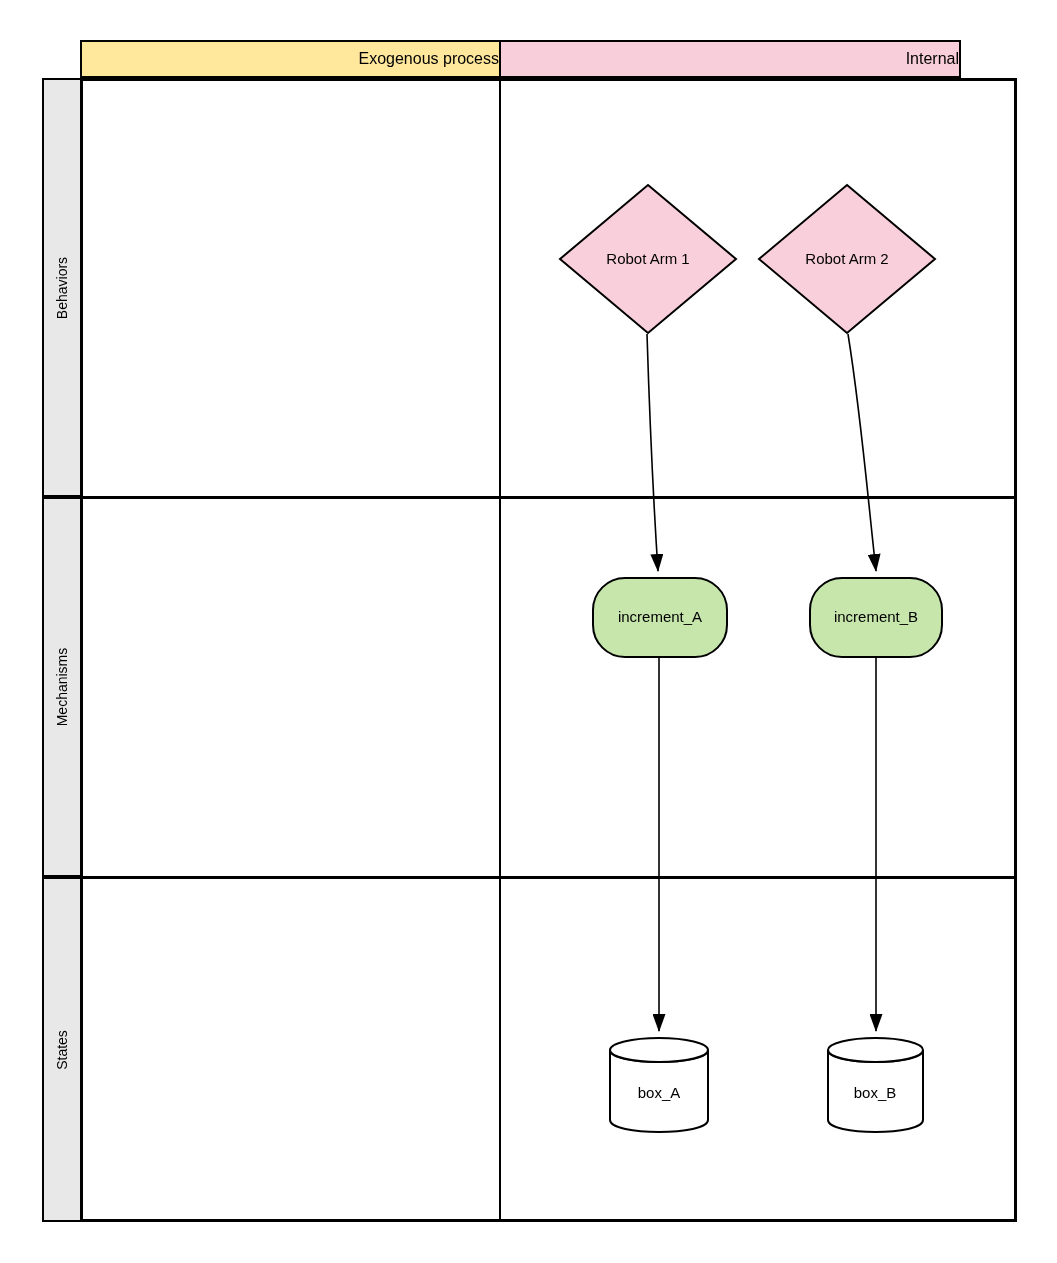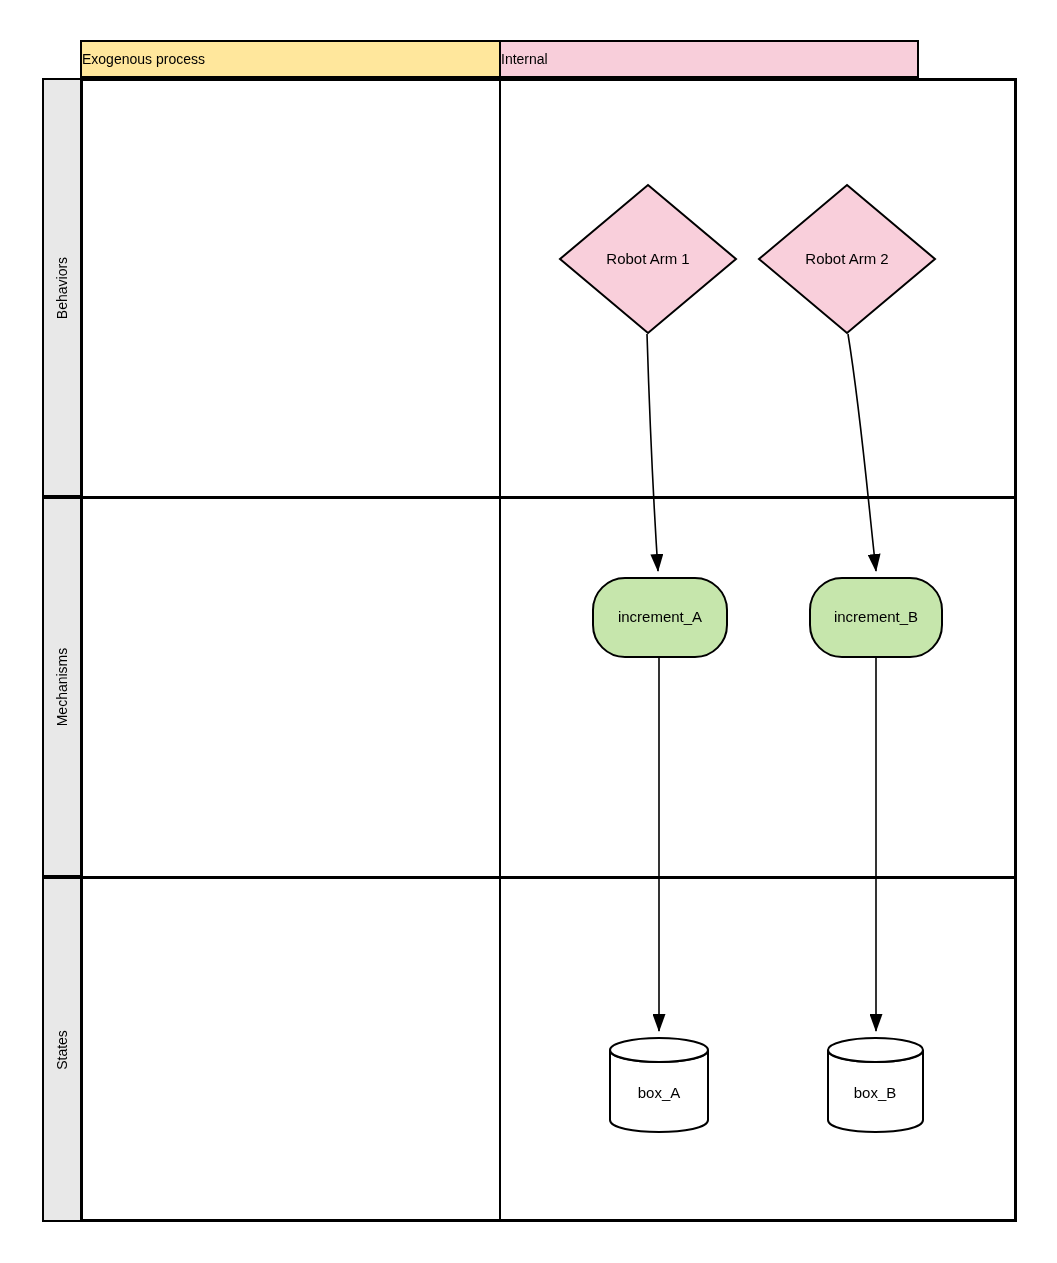--- a/index.html
+++ b/index.html
@@ -9,26 +9,26 @@
     background: #ffffff;
     font-family: "Liberation Sans", sans-serif;
     color: #000;
     overflow: hidden;
   }
 
   
   .hdr {
     position: absolute; top: 40px; height: 38px;
     border: 2px solid #000;
-    display: flex; align-items: center; justify-content: flex-start;
-    font-size: 14px;
+    display: flex; align-items: center; justify-content: flex-end;
+    font-size: 16px;
     box-sizing: border-box;
   }
   #hdr-exo { left: 80px;  width: 421px; background: var(--header-yellow, #FFE79C); }
-  #hdr-int { left: 499px; width: 420px; background: var(--header-pink,  #F8CEDA); }
+  #hdr-int { left: 499px; width: 462px; background: var(--header-pink,  #F8CEDA); }
 
   
   .side {
     position: absolute; left: 42px; width: 40px;
     background: var(--sidebar-gray, #E8E8E8);
     border: 2px solid #000;
     display: flex; align-items: center; justify-content: center;
     box-sizing: border-box;
   }
   .side span { transform: rotate(-90deg); white-space: nowrap; font-size: 14px; }

